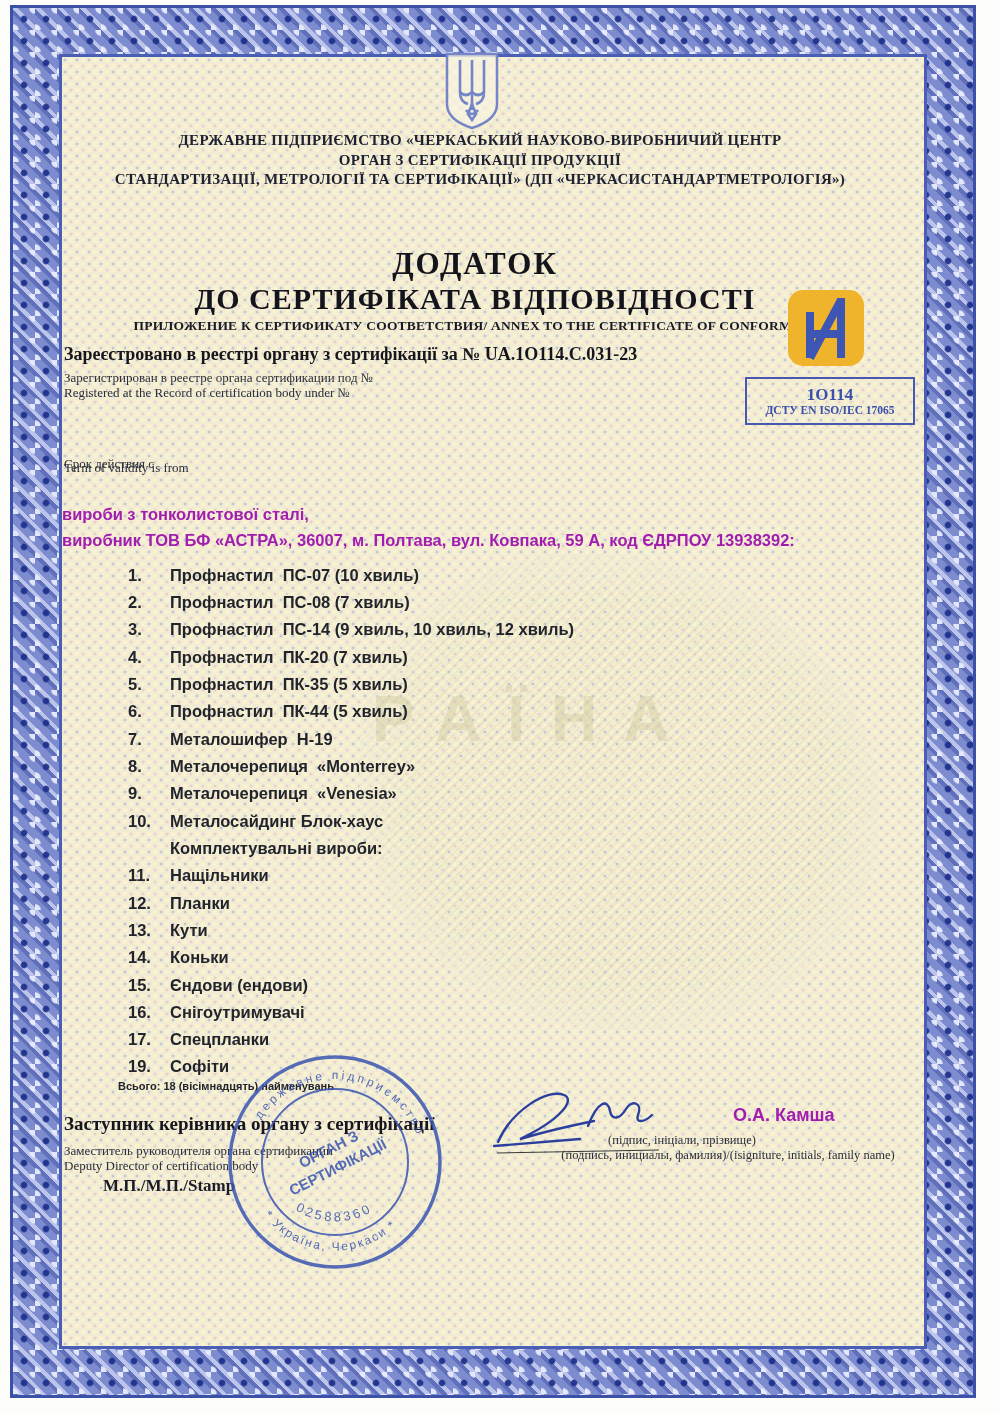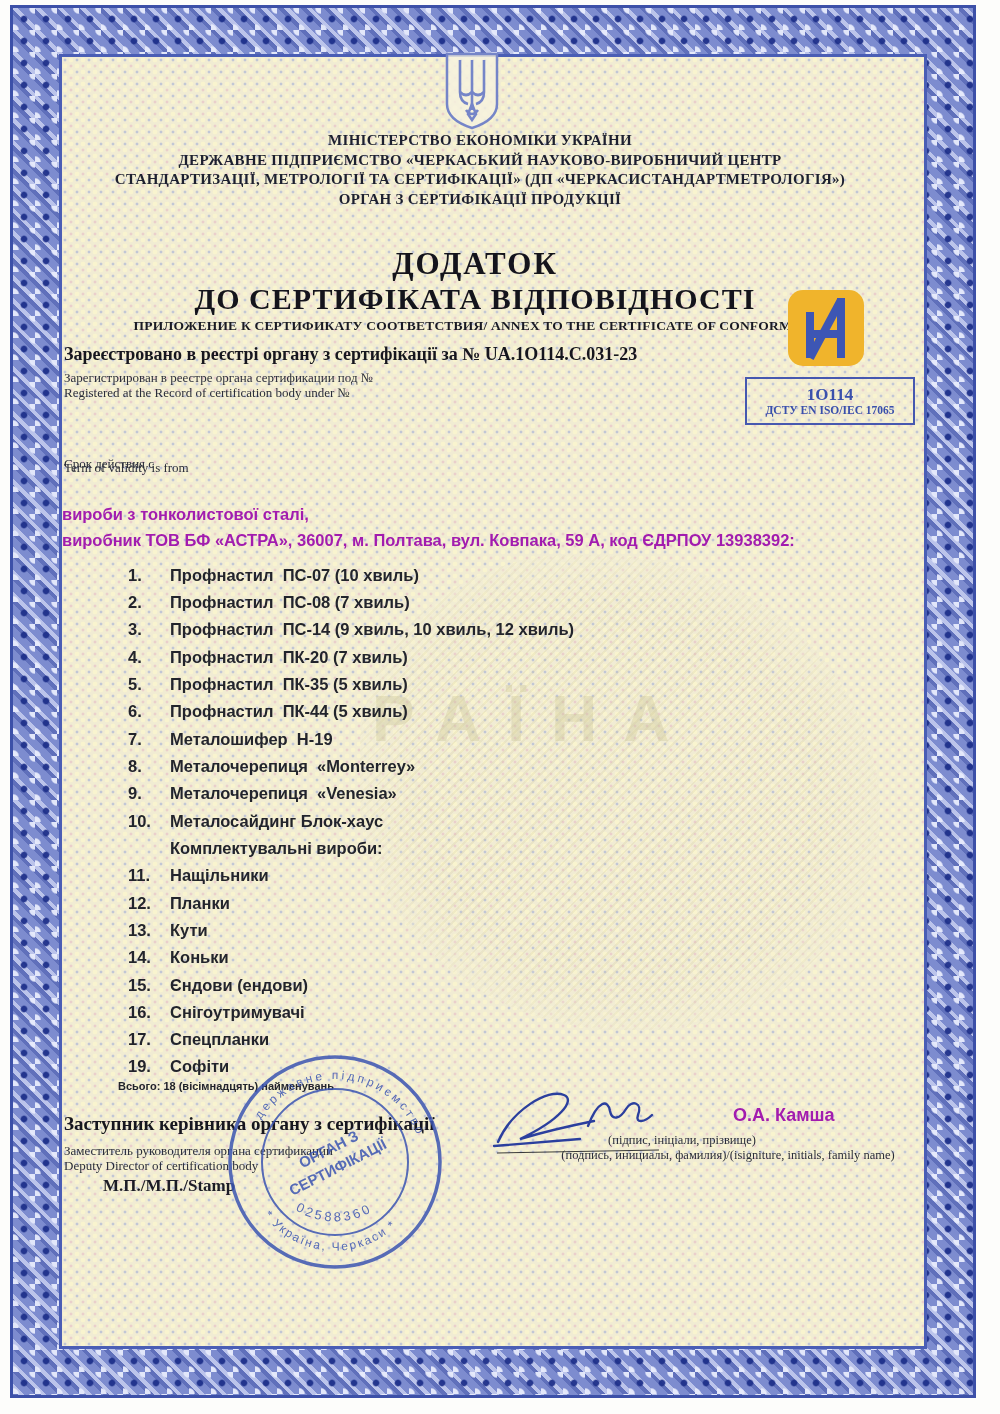--- a/index.html
+++ b/index.html
@@ -81,24 +81,23 @@
         <path d="M28 8 V58"></path>
         <path d="M16 8 V40 Q16 50 24 52"></path>
         <path d="M40 8 V40 Q40 50 32 52"></path>
         <path d="M16 40 Q22 46 28 40 Q34 46 40 40"></path>
         <path d="M22 58 Q28 66 34 58"></path>
         <path d="M28 52 L24 62 L28 68 L32 62 Z"></path>
       </g>
     </svg>
 
     <div class="abs hdr center serifB">
-      <div>МІНІСТЕРСТВО ЕКОНОМІКИ УКРАЇНИ</div>
       <div>ДЕРЖАВНЕ ПІДПРИЄМСТВО «ЧЕРКАСЬКИЙ НАУКОВО-ВИРОБНИЧИЙ ЦЕНТР</div>
+      <div>ОРГАН З СЕРТИФІКАЦІЇ ПРОДУКЦІЇ</div>
       <div>СТАНДАРТИЗАЦІЇ, МЕТРОЛОГІЇ ТА СЕРТИФІКАЦІЇ» (ДП «ЧЕРКАСИСТАНДАРТМЕТРОЛОГІЯ»)</div>
-      <div>ОРГАН З СЕРТИФІКАЦІЇ ПРОДУКЦІЇ</div>
     </div>
 
     <div class="abs title1 center serifB">ДОДАТОК</div>
     <div class="abs title2 center serifB">ДО СЕРТИФІКАТА ВІДПОВІДНОСТІ</div>
     <div class="abs subtitle center serifB">ПРИЛОЖЕНИЕ К СЕРТИФИКАТУ СООТВЕТСТВИЯ/ ANNEX TO THE CERTIFICATE OF CONFORMITY</div>
 
     <svg class="abs" style="left:786px;top:288px;" width="80" height="80" viewBox="0 0 80 80">
       <rect x="2" y="2" width="76" height="76" rx="15" fill="#f0b42c"></rect>
       <g stroke="#3d56b4" stroke-width="8" fill="none">
         <path d="M55 10 V70"></path>

